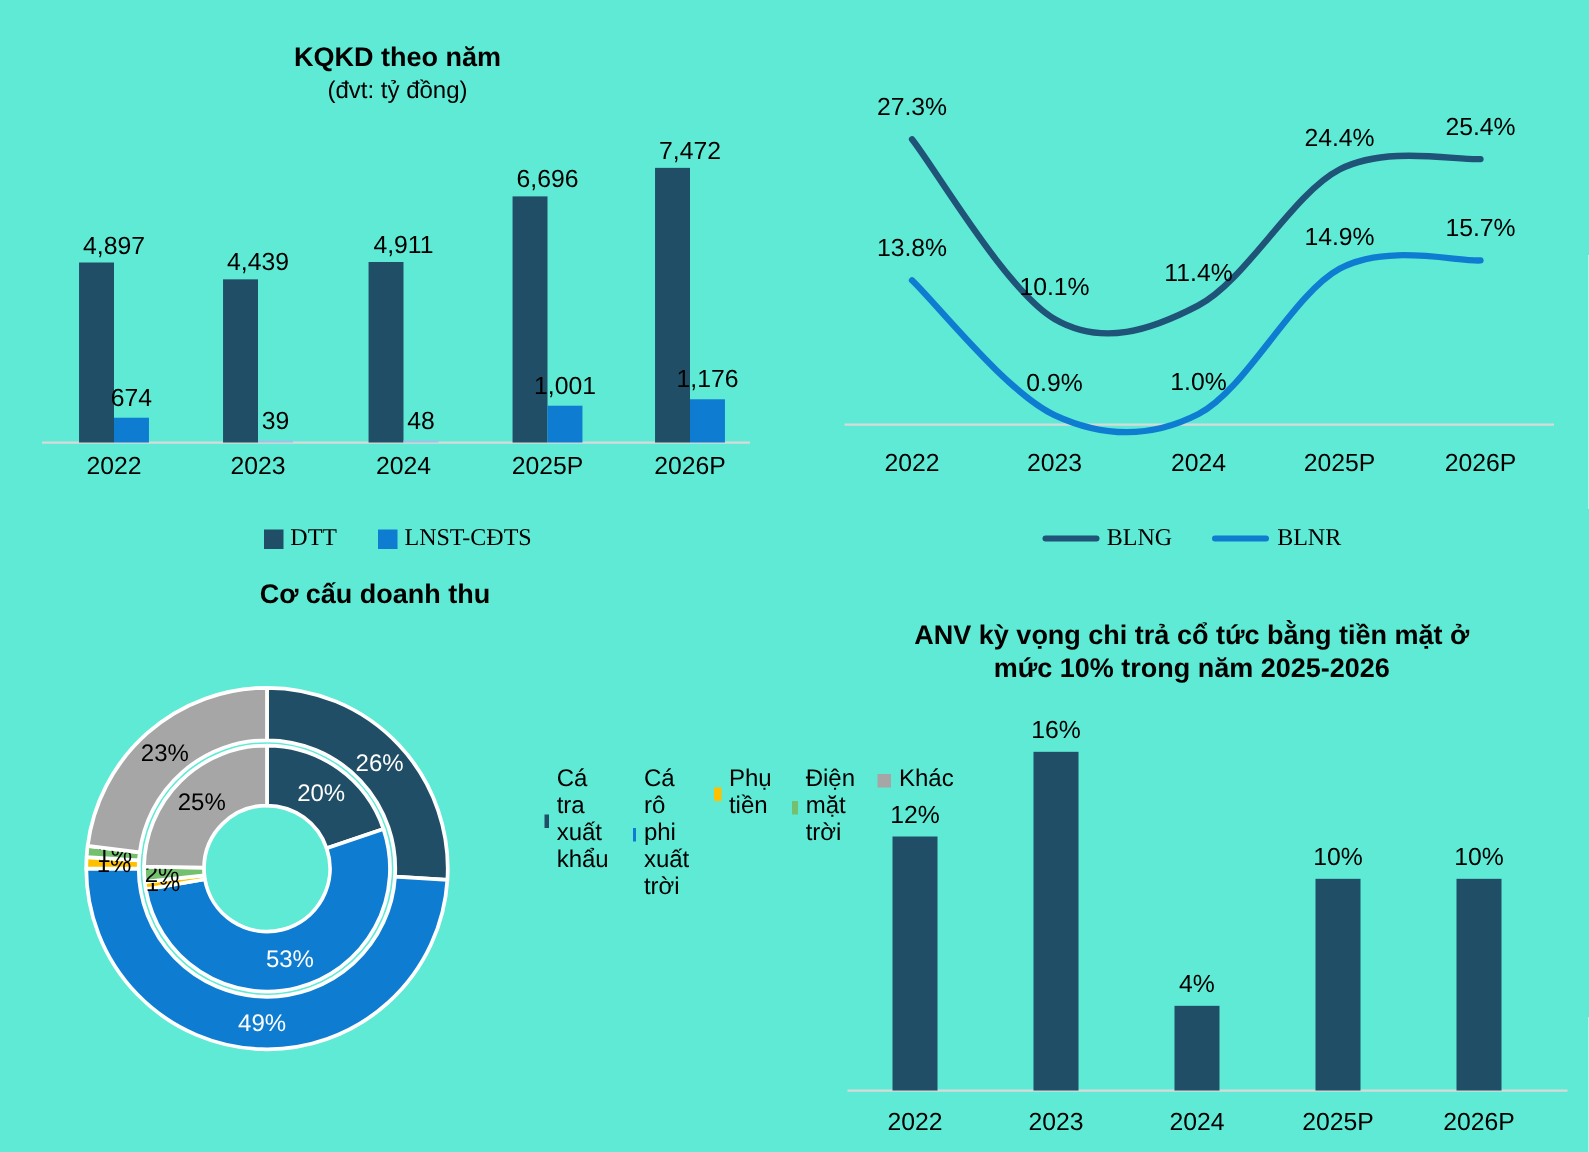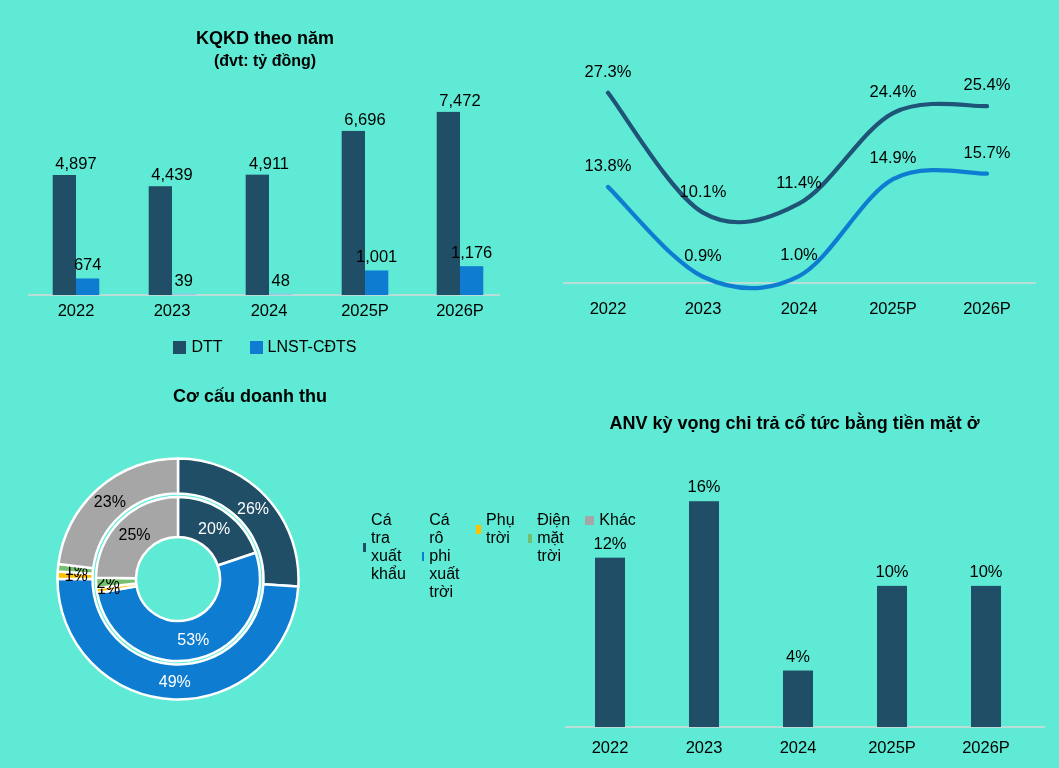--- a/index.html
+++ b/index.html
@@ -3,23 +3,23 @@
 <meta charset="utf-8">
 <style>
   html,body{margin:0;padding:0;background:#fff;}
   .canvas{
     position:relative;width:1059px;height:768px;background:#5eead4;overflow:hidden;
     font-family:"Liberation Sans","DejaVu Sans",sans-serif;color:#000;
   }
   .cell{position:absolute;margin:0;padding:0;}
   .plot{position:absolute;left:0;top:0;}
   .title{position:absolute;left:0;width:100%;text-align:center;font-weight:700;font-size:18px;line-height:22px;color:#000;}
-  .subtitle{position:absolute;left:0;width:100%;text-align:center;font-weight:700;font-size:16px;color:#000;}
+  .subtitle{position:absolute;left:0;width:100%;text-align:center;font-weight:400;font-size:16px;color:#000;}
   .legend{position:absolute;display:flex;align-items:center;justify-content:center;font-size:16px;color:#000;}
-  .legend-bottom{left:0;width:100%;top:338px;gap:27px;}
+  .legend-bottom{left:0;width:100%;top:350px;gap:27px;font-family:Liberation Serif, serif;}
   .legend-item{display:flex;align-items:center;gap:5px;}
   .sq{display:inline-block;width:13px;height:13px;}
   .sq-small{width:9px;height:9px;}
   .lswatch{display:inline-block;width:38px;height:4.5px;border-radius:2.5px;}
   .legend-col{align-items:flex-start;gap:10px;}
   .notes{position:absolute;font-size:16px;line-height:21px;color:#000;}
 </style>
 </head>
 <body>
 
@@ -82,20 +82,30 @@
         <text x="173" y="260.73" font-size="16.5" fill="#000000" text-anchor="middle" font-weight="400" font-family="&quot;Liberation Sans&quot;,&quot;DejaVu Sans&quot;,sans-serif">0.9%</text>
         <text x="269" y="260.03333333333336" font-size="16.5" fill="#000000" text-anchor="middle" font-weight="400" font-family="&quot;Liberation Sans&quot;,&quot;DejaVu Sans&quot;,sans-serif">1.0%</text>
         <text x="363" y="163.19666666666666" font-size="16.5" fill="#000000" text-anchor="middle" font-weight="400" font-family="&quot;Liberation Sans&quot;,&quot;DejaVu Sans&quot;,sans-serif">14.9%</text>
         <text x="457" y="157.62333333333333" font-size="16.5" fill="#000000" text-anchor="middle" font-weight="400" font-family="&quot;Liberation Sans&quot;,&quot;DejaVu Sans&quot;,sans-serif">15.7%</text>
         <text x="78" y="314" font-size="16.5" fill="#000000" text-anchor="middle" font-weight="400" font-family="&quot;Liberation Sans&quot;,&quot;DejaVu Sans&quot;,sans-serif">2022</text>
         <text x="173" y="314" font-size="16.5" fill="#000000" text-anchor="middle" font-weight="400" font-family="&quot;Liberation Sans&quot;,&quot;DejaVu Sans&quot;,sans-serif">2023</text>
         <text x="269" y="314" font-size="16.5" fill="#000000" text-anchor="middle" font-weight="400" font-family="&quot;Liberation Sans&quot;,&quot;DejaVu Sans&quot;,sans-serif">2024</text>
         <text x="363" y="314" font-size="16.5" fill="#000000" text-anchor="middle" font-weight="400" font-family="&quot;Liberation Sans&quot;,&quot;DejaVu Sans&quot;,sans-serif">2025P</text>
         <text x="457" y="314" font-size="16.5" fill="#000000" text-anchor="middle" font-weight="400" font-family="&quot;Liberation Sans&quot;,&quot;DejaVu Sans&quot;,sans-serif">2026P</text>
       </svg>
+    <div class="legend legend-bottom" id="leg1">
+        <span class="legend-item">
+          <span class="lswatch" style="background: rgb(31, 83, 119);"></span>
+          <span>BLNG</span>
+        </span>
+        <span class="legend-item">
+          <span class="lswatch" style="background: rgb(14, 125, 209);"></span>
+          <span>BLNR</span>
+        </span>
+      </div>
   </figure>
 
   <figure class="cell" style="left:0;top:362px;width:530px;height:388px;">
     <div class="title" style="top:23px;width:500px;">Cơ cấu doanh thu</div>
     <svg class="plot" width="530" height="388" id="svg2">
         <path d="M 178 135 A 82 82 0 0 1 255.66533480350202 190.69228687513987 L 217.779805631062 203.52531766775456 A 42 42 0 0 0 178 175 Z" fill="#1F4E66" stroke="#FFFFFF" stroke-width="2.5" stroke-linejoin="round"></path>
         <text x="214.12994423487066" y="172.11520934264848" font-size="16" fill="#FFFFFF" text-anchor="middle" font-weight="400" font-family="&quot;Liberation Sans&quot;,&quot;DejaVu Sans&quot;,sans-serif">20%</text>
         <path d="M 255.66533480350202 190.69228687513987 A 82 82 0 1 1 97.19703474632813 230.9599715692367 L 136.6131153578754 224.15022934034076 A 42 42 0 1 0 217.779805631062 203.52531766775456 Z" fill="#0E7DD1" stroke="#FFFFFF" stroke-width="2.5" stroke-linejoin="round"></path>
         <text x="193.26929222358407" y="282.5903379503793" font-size="16" fill="#FFFFFF" text-anchor="middle" font-weight="400" font-family="&quot;Liberation Sans&quot;,&quot;DejaVu Sans&quot;,sans-serif">53%</text>
         <path d="M 97.19703474632813 230.9599715692367 A 82 82 0 0 1 96.48545386291569 225.90947630700893 L 136.2486471005178 221.56339030358993 A 42 42 0 0 0 136.6131153578754 224.15022934034076 Z" fill="#FFC000" stroke="#FFFFFF" stroke-width="2.5" stroke-linejoin="round"></path>
@@ -119,36 +129,37 @@
         <span class="legend-item">
           <span class="sq sq-small" style="background: rgb(31, 78, 102);"></span>
           <span>Cá tra xuất khẩu</span>
         </span>
         <span class="legend-item">
           <span class="sq sq-small" style="background: rgb(14, 125, 209);"></span>
           <span>Cá rô phi xuất trời</span>
         </span>
         <span class="legend-item">
           <span class="sq sq-small" style="background: rgb(255, 192, 0);"></span>
-          <span>Phụ trời</span>
+          <span>Phụ tiền</span>
         </span>
         <span class="legend-item">
           <span class="sq sq-small" style="background: rgb(116, 192, 111);"></span>
           <span>Điện mặt trời</span>
         </span>
         <span class="legend-item">
           <span class="sq sq-small" style="background: rgb(166, 166, 166);"></span>
           <span>Khác</span>
         </span>
       </div>
   </figure>
 
   <figure class="cell" style="left:530px;top:380px;width:529px;height:388px;">
     <div class="title" style="top:32px;">
       <div>ANV kỳ vọng chi trả cổ tức bằng tiền mặt ở</div>
+      <div>mức 10% trong năm 2025-2026</div>
     </div>
     <svg class="plot" width="529" height="388" id="svg3">
         <line x1="35" y1="347" x2="515" y2="347" stroke="#D9D9D9" stroke-width="1.5"></line>
         <rect x="65" y="177.66666666666669" width="30" height="169.33333333333331" fill="#1F4E66"></rect>
         <text x="80" y="168.66666666666669" font-size="16.5" fill="#000000" text-anchor="middle" font-weight="400" font-family="&quot;Liberation Sans&quot;,&quot;DejaVu Sans&quot;,sans-serif">12%</text>
         <rect x="159" y="121.22222222222223" width="30" height="225.77777777777777" fill="#1F4E66"></rect>
         <text x="174" y="112.22222222222223" font-size="16.5" fill="#000000" text-anchor="middle" font-weight="400" font-family="&quot;Liberation Sans&quot;,&quot;DejaVu Sans&quot;,sans-serif">16%</text>
         <rect x="253" y="290.55555555555554" width="30" height="56.44444444444444" fill="#1F4E66"></rect>
         <text x="268" y="281.55555555555554" font-size="16.5" fill="#000000" text-anchor="middle" font-weight="400" font-family="&quot;Liberation Sans&quot;,&quot;DejaVu Sans&quot;,sans-serif">4%</text>
         <rect x="347" y="205.88888888888889" width="30" height="141.11111111111111" fill="#1F4E66"></rect>

